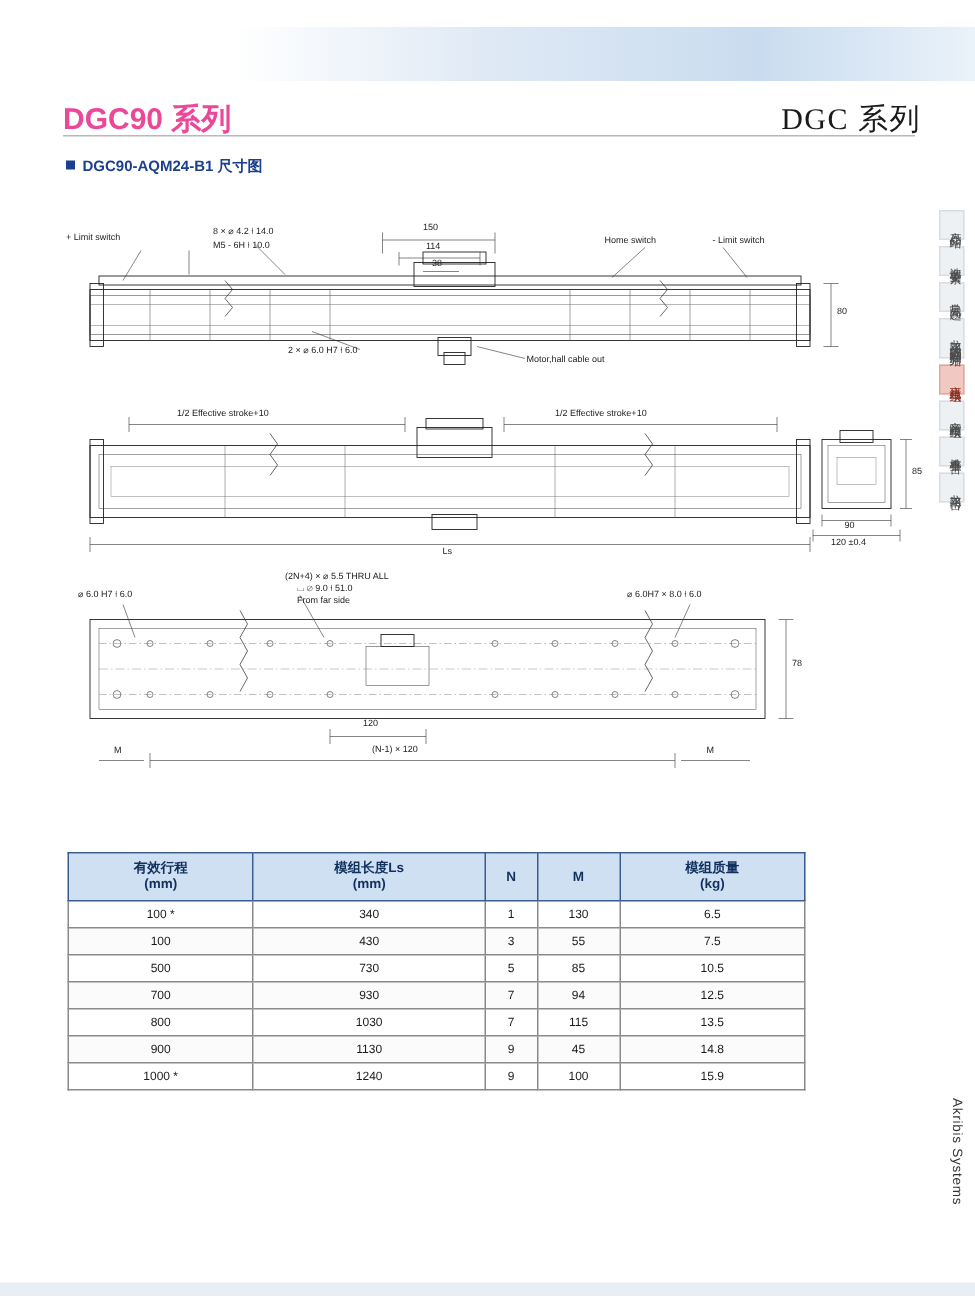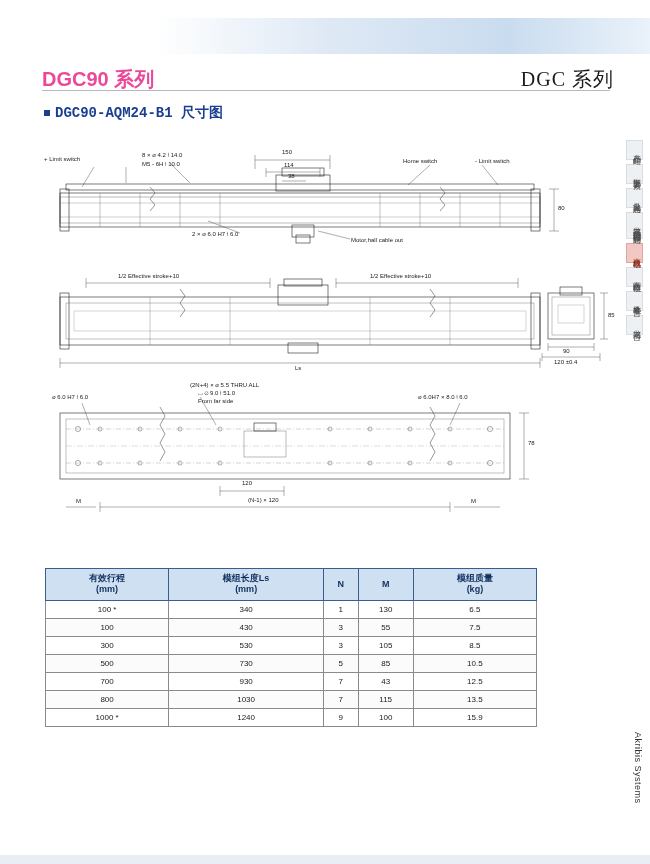--- a/index.html
+++ b/index.html
@@ -56,24 +56,23 @@
     left: 42px;
     top: 90px;
     width: 568px;
     height: 1px;
     background: #b9b9b9;
   }
   .sub-title {
     position: absolute;
     left: 44px;
     top: 104px;
-    font-size: 14px;
+    font-size: 10px;
     color: #1a3f8f;
     font-weight: bold;
-    font-family: Liberation Mono, monospace;
   }
   .sub-title .bullet {
     display: inline-block;
     width: 6px;
     height: 6px;
     background: #1a3f8f;
     margin-right: 5px;
     vertical-align: 1px;
   }
 
@@ -418,48 +417,48 @@
         <td>6.5</td>
       </tr>
       <tr>
         <td>100</td>
         <td>430</td>
         <td>3</td>
         <td>55</td>
         <td>7.5</td>
       </tr>
       <tr>
-        <td>300</td>
-        <td>530</td>
-        <td>3</td>
-        <td>105</td>
-        <td>8.5</td>
-      </tr>
-      <tr>
         <td>500</td>
         <td>730</td>
         <td>5</td>
         <td>85</td>
         <td>10.5</td>
       </tr>
       <tr>
         <td>700</td>
         <td>930</td>
         <td>7</td>
-        <td>43</td>
+        <td>94</td>
         <td>12.5</td>
       </tr>
       <tr>
         <td>800</td>
         <td>1030</td>
         <td>7</td>
         <td>115</td>
         <td>13.5</td>
       </tr>
       <tr>
+        <td>900</td>
+        <td>1130</td>
+        <td>9</td>
+        <td>45</td>
+        <td>14.8</td>
+      </tr>
+      <tr>
         <td>1000 *</td>
         <td>1240</td>
         <td>9</td>
         <td>100</td>
         <td>15.9</td>
       </tr>
     </tbody>
   </table>
 
   <div class="footer-rule"></div>

